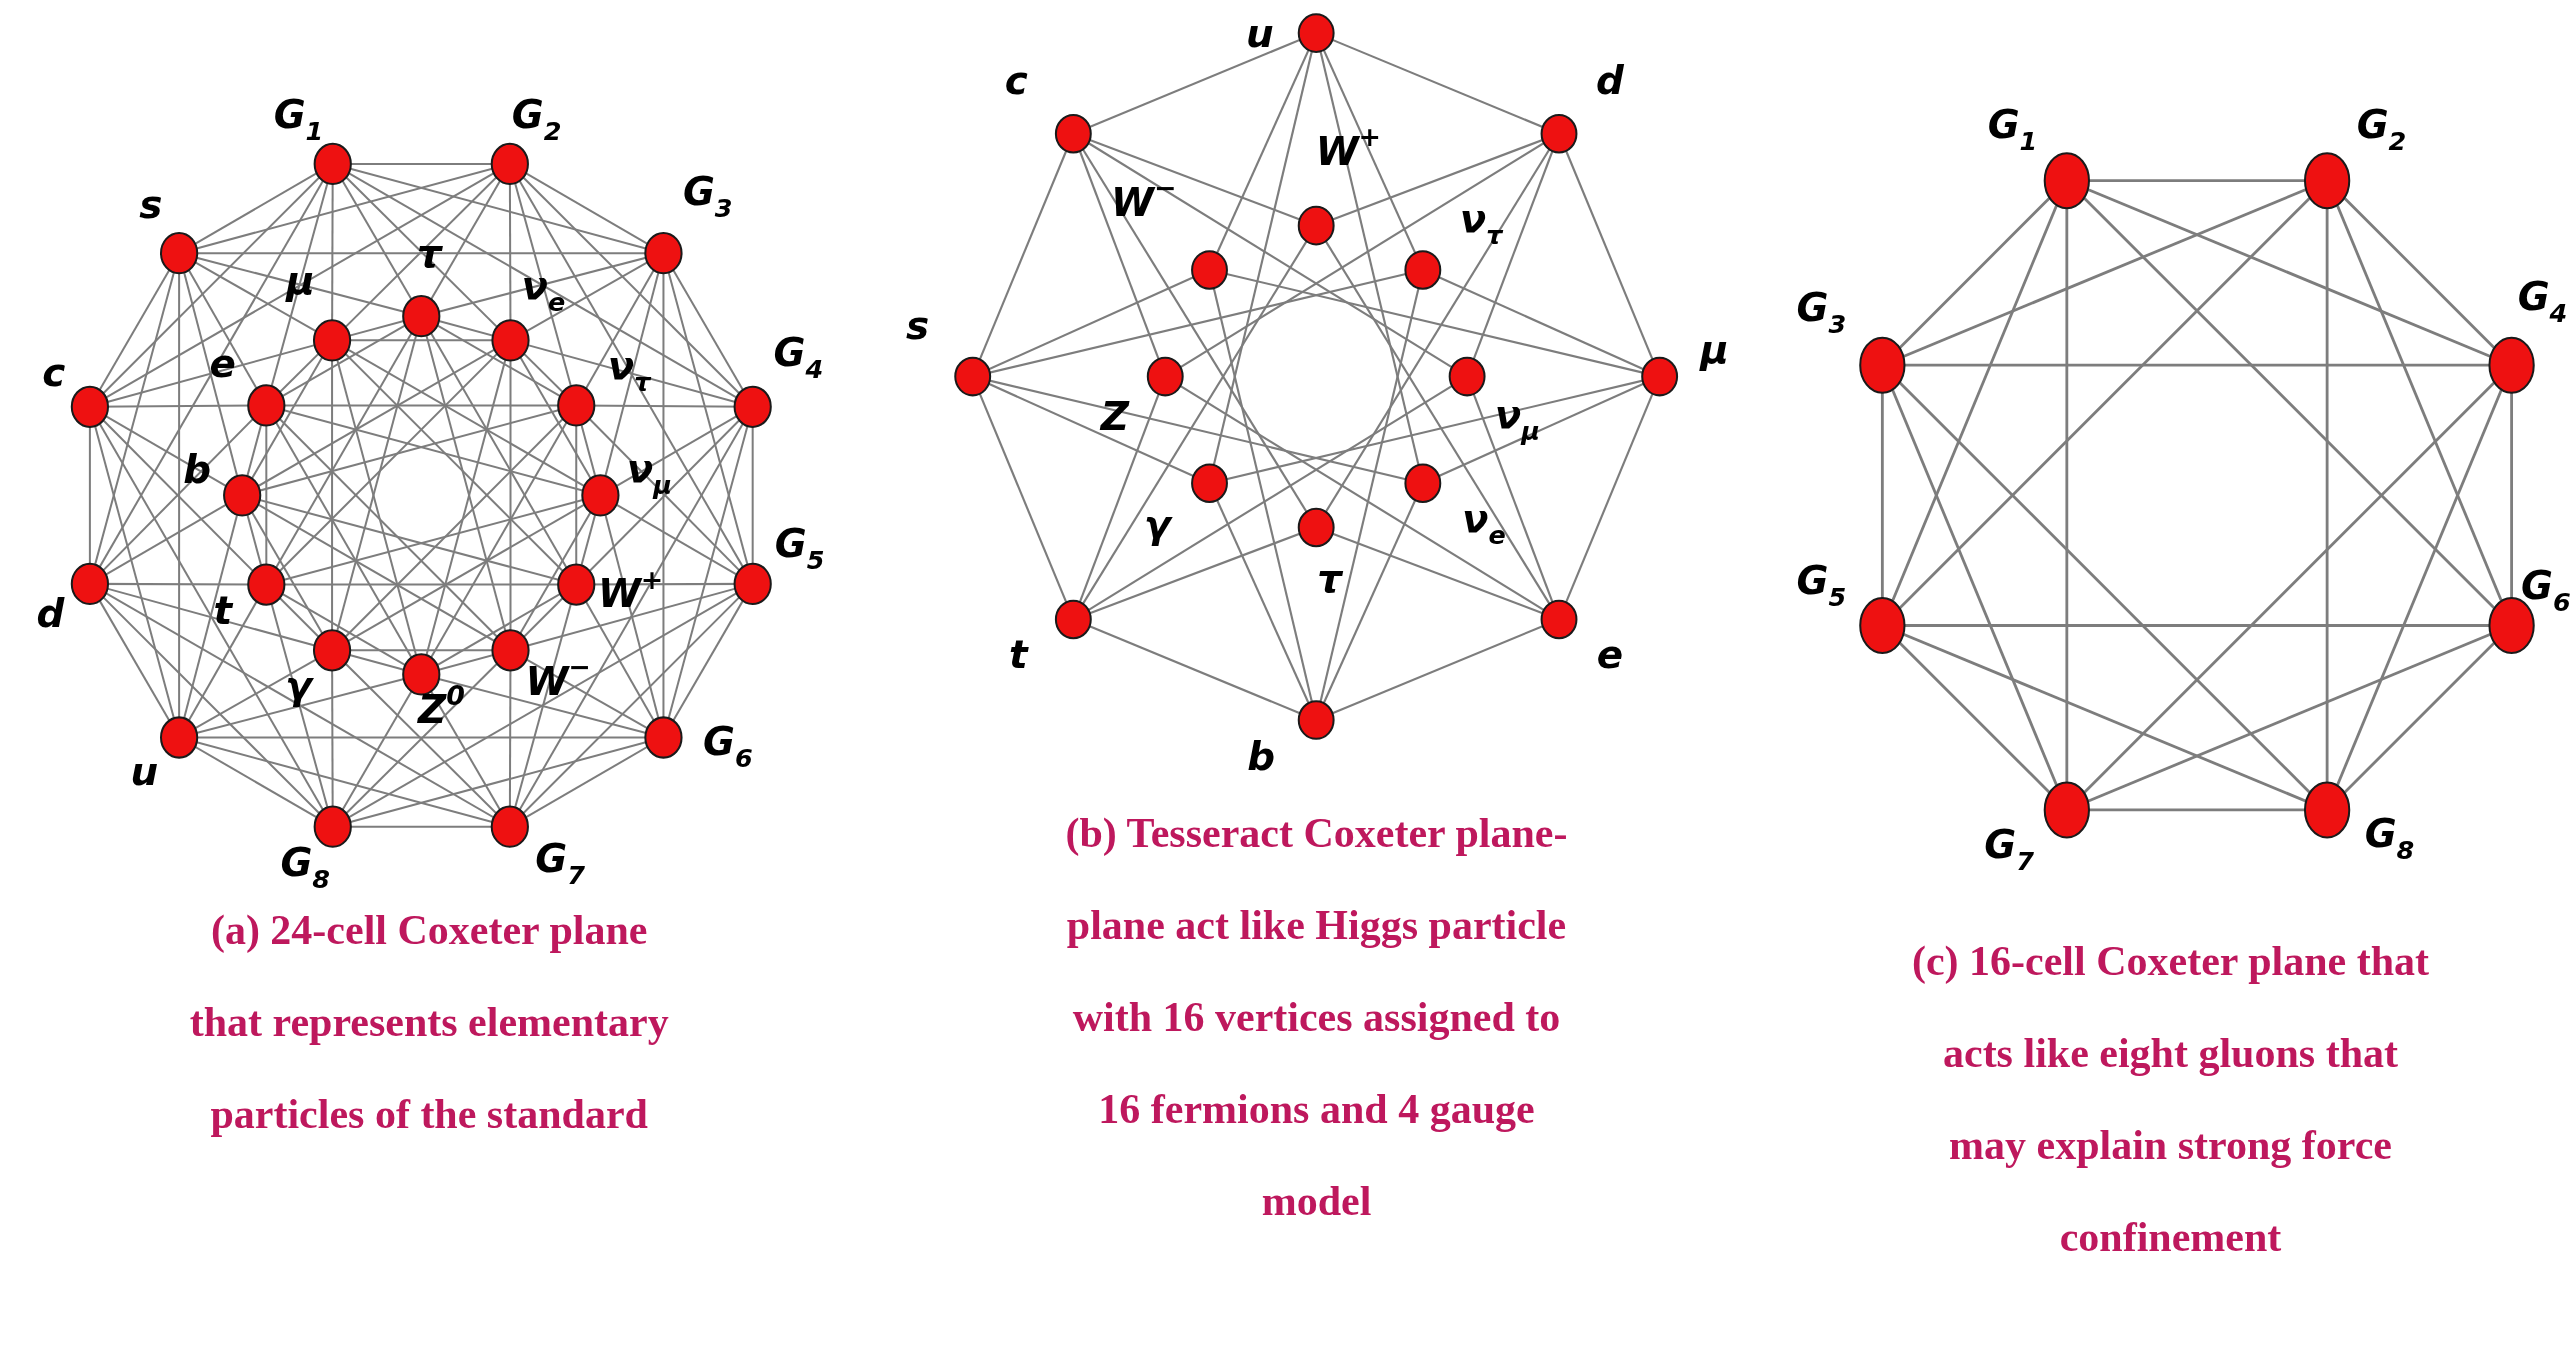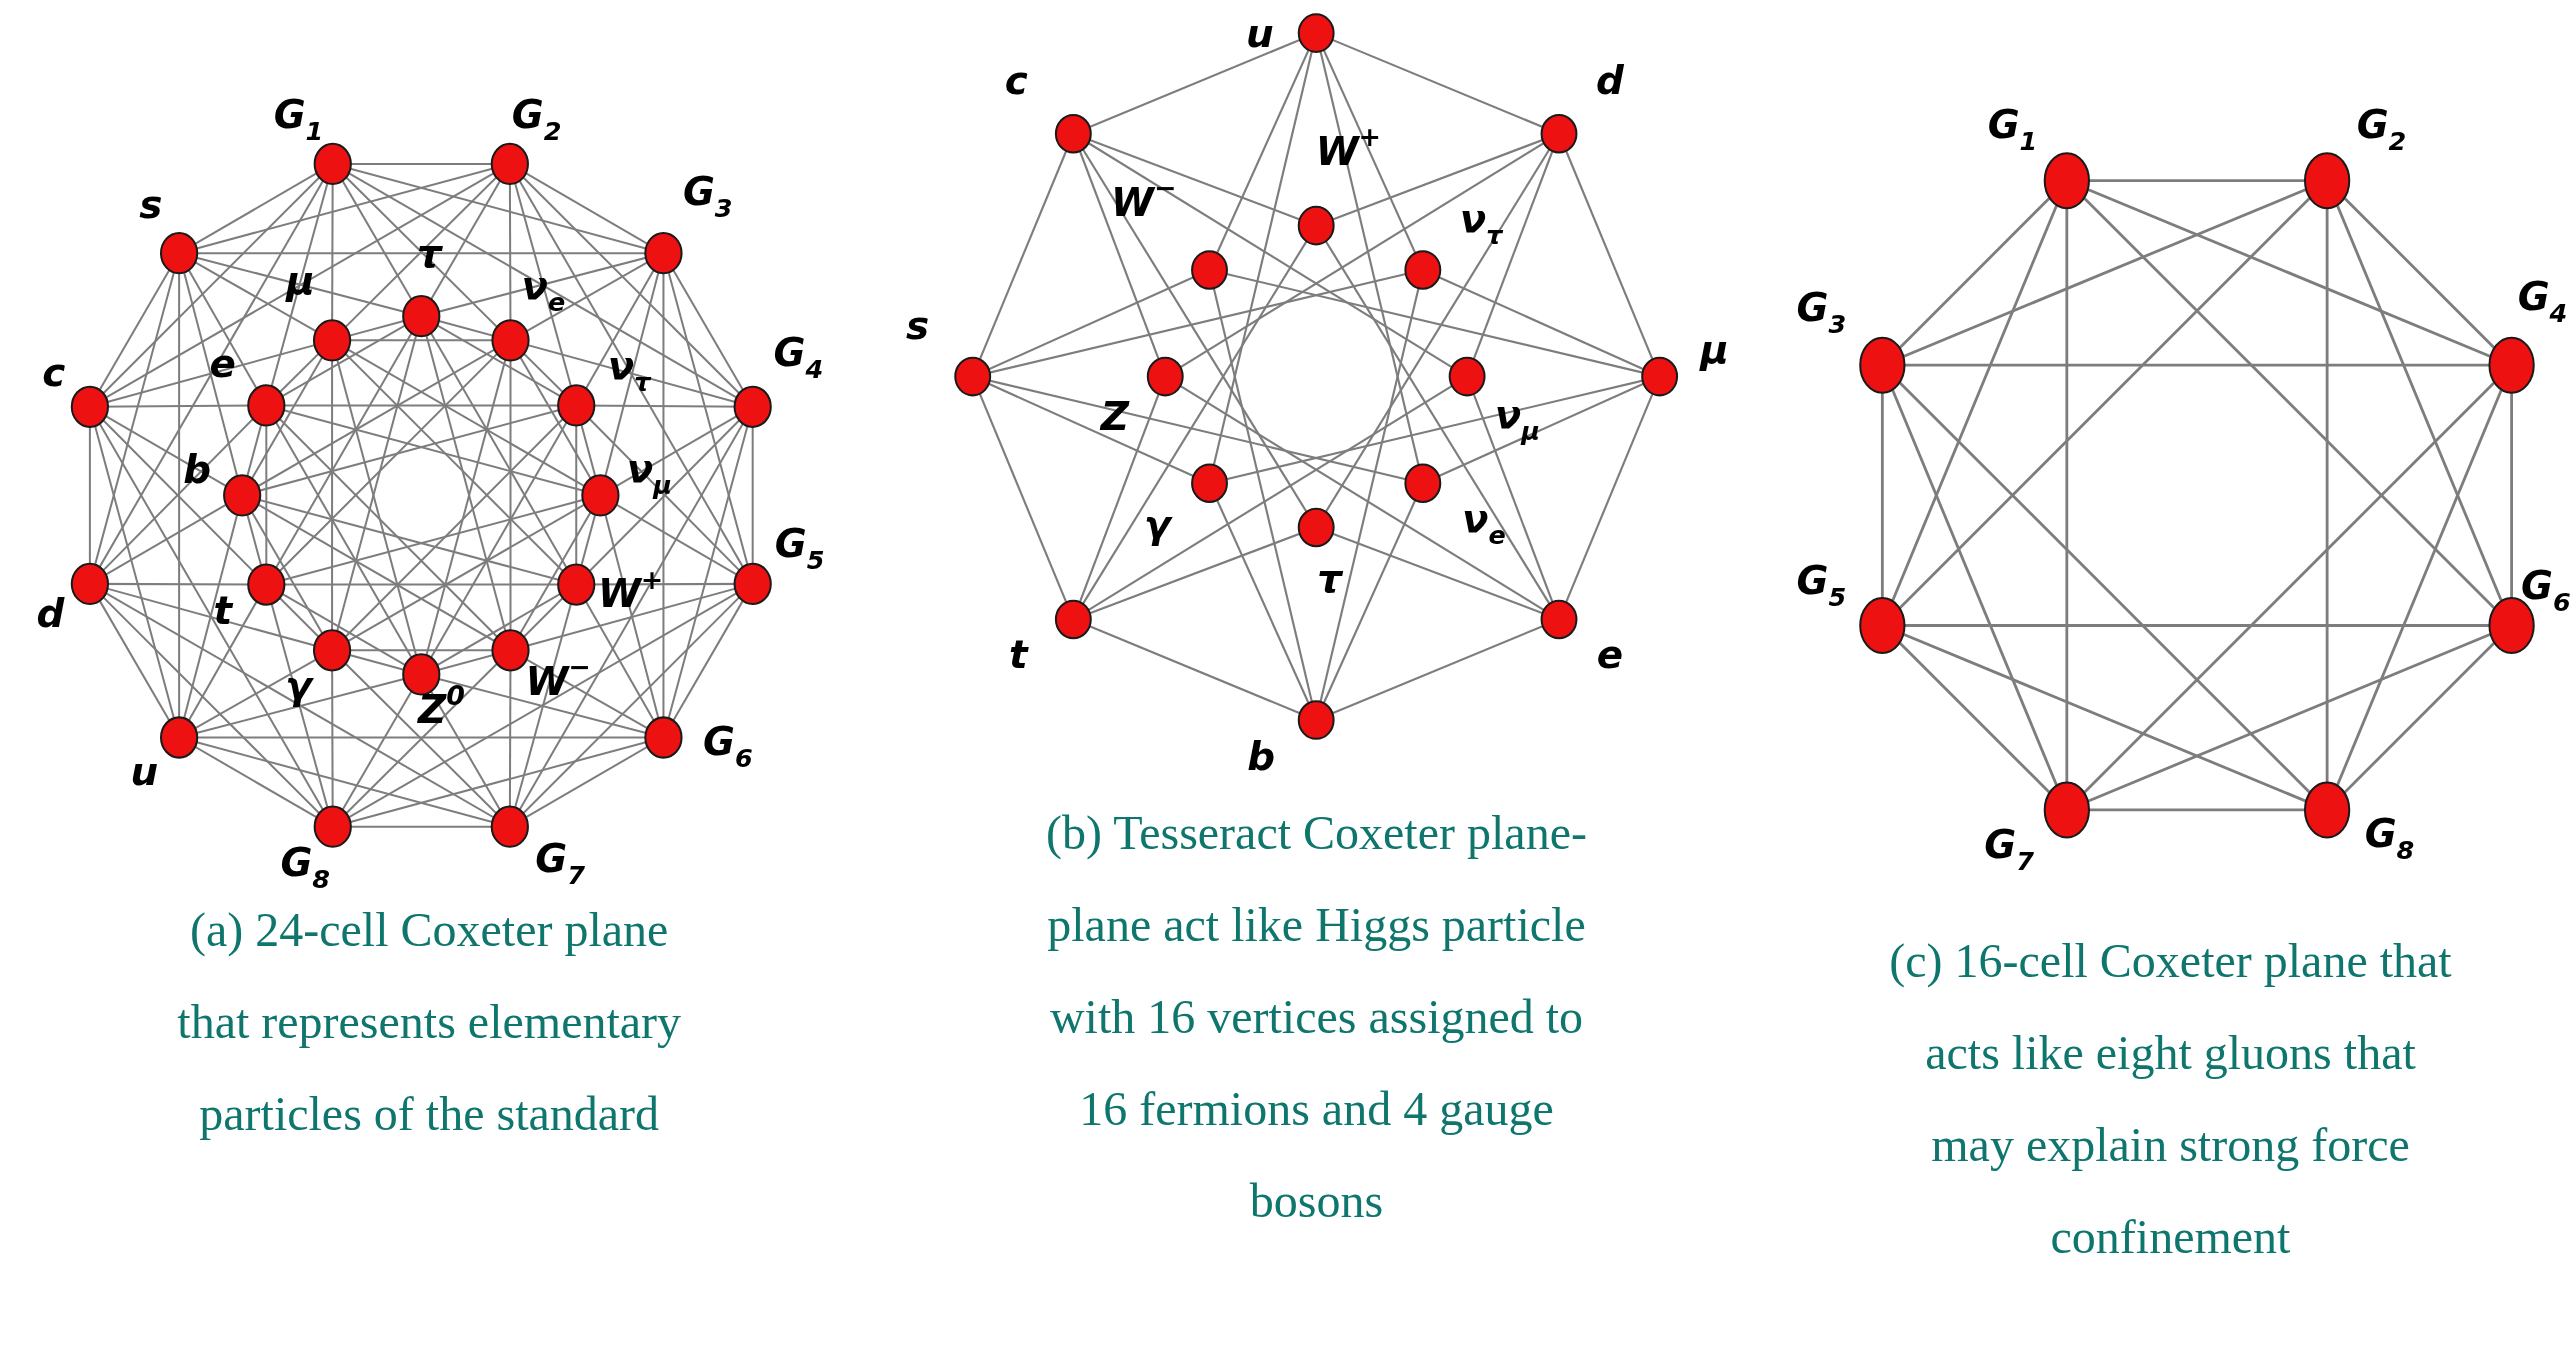--- a/index.html
+++ b/index.html
@@ -1,21 +1,21 @@
 <!DOCTYPE html>
 <html style="font-size:10.7px"><head>
 <meta charset="utf-8">
 <style>
   html,body{margin:0;padding:0;background:#ffffff;}
   #canvas{position:relative;width:2576px;height:1369px;background:#ffffff;overflow:hidden;
           font-family:"Liberation Sans",sans-serif;}
   #figure-svg{position:absolute;left:0;top:0;width:2576px;height:1369px;}
   .vlabel{font-family:"DejaVu Sans",sans-serif;font-style:italic;font-weight:700;font-size:58px;}
-  .caption{position:absolute;text-align:center;color:#0f766e;
-           font-family:"Liberation Serif",serif;font-size:48px;line-height:92px;font-weight:400;}
+  .caption{position:absolute;text-align:center;color:#be185d;
+           font-family:"Liberation Serif",serif;font-size:42px;line-height:92px;font-weight:700;}
   #caption-a{left:6.7px;top:884px;width:845px;}
   #caption-b{left:879px;top:787px;width:875px;}
   #caption-c{left:1744px;top:915px;width:853px;}
   .cap-line{white-space:nowrap;}
 </style>
 </head>
 <body>
 
 <div id="canvas">
   <svg id="figure-svg" viewBox="0 0 3840 2040">
@@ -321,21 +321,21 @@
   <div class="caption" id="caption-a">
       <div class="cap-line">(a) 24-cell Coxeter plane</div>
       <div class="cap-line">that represents elementary</div>
       <div class="cap-line">particles of the standard</div>
     </div>
   <div class="caption" id="caption-b">
       <div class="cap-line">(b) Tesseract Coxeter plane-</div>
       <div class="cap-line">plane act like Higgs particle</div>
       <div class="cap-line">with 16 vertices assigned to</div>
       <div class="cap-line">16 fermions and 4 gauge</div>
-      <div class="cap-line">bosons</div>
+      <div class="cap-line">model</div>
     </div>
   <div class="caption" id="caption-c">
       <div class="cap-line">(c) 16-cell Coxeter plane that</div>
       <div class="cap-line">acts like eight gluons that</div>
       <div class="cap-line">may explain strong force</div>
       <div class="cap-line">confinement</div>
     </div>
 </div>
 
 

